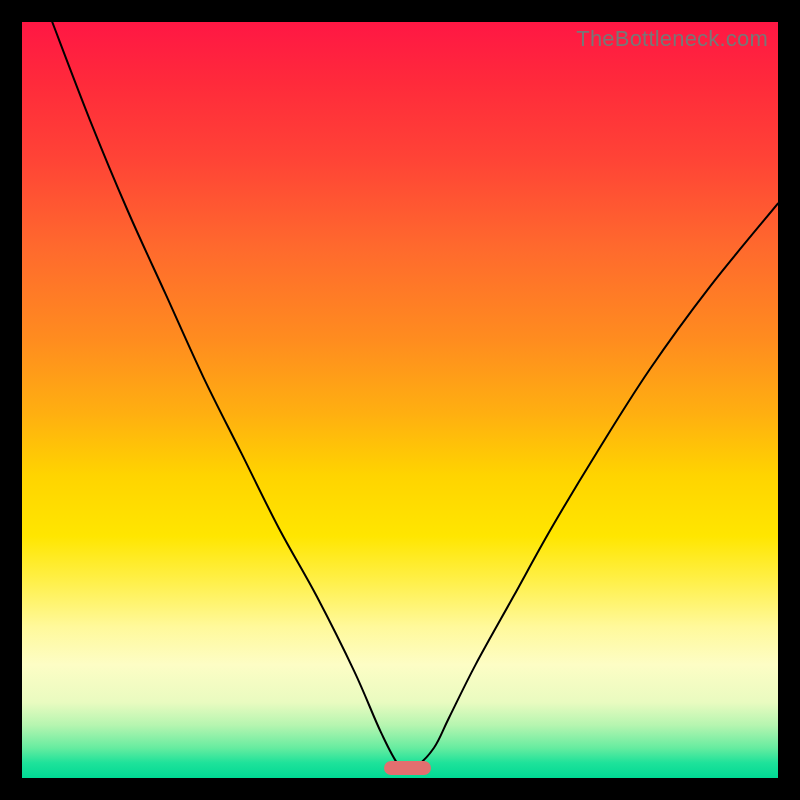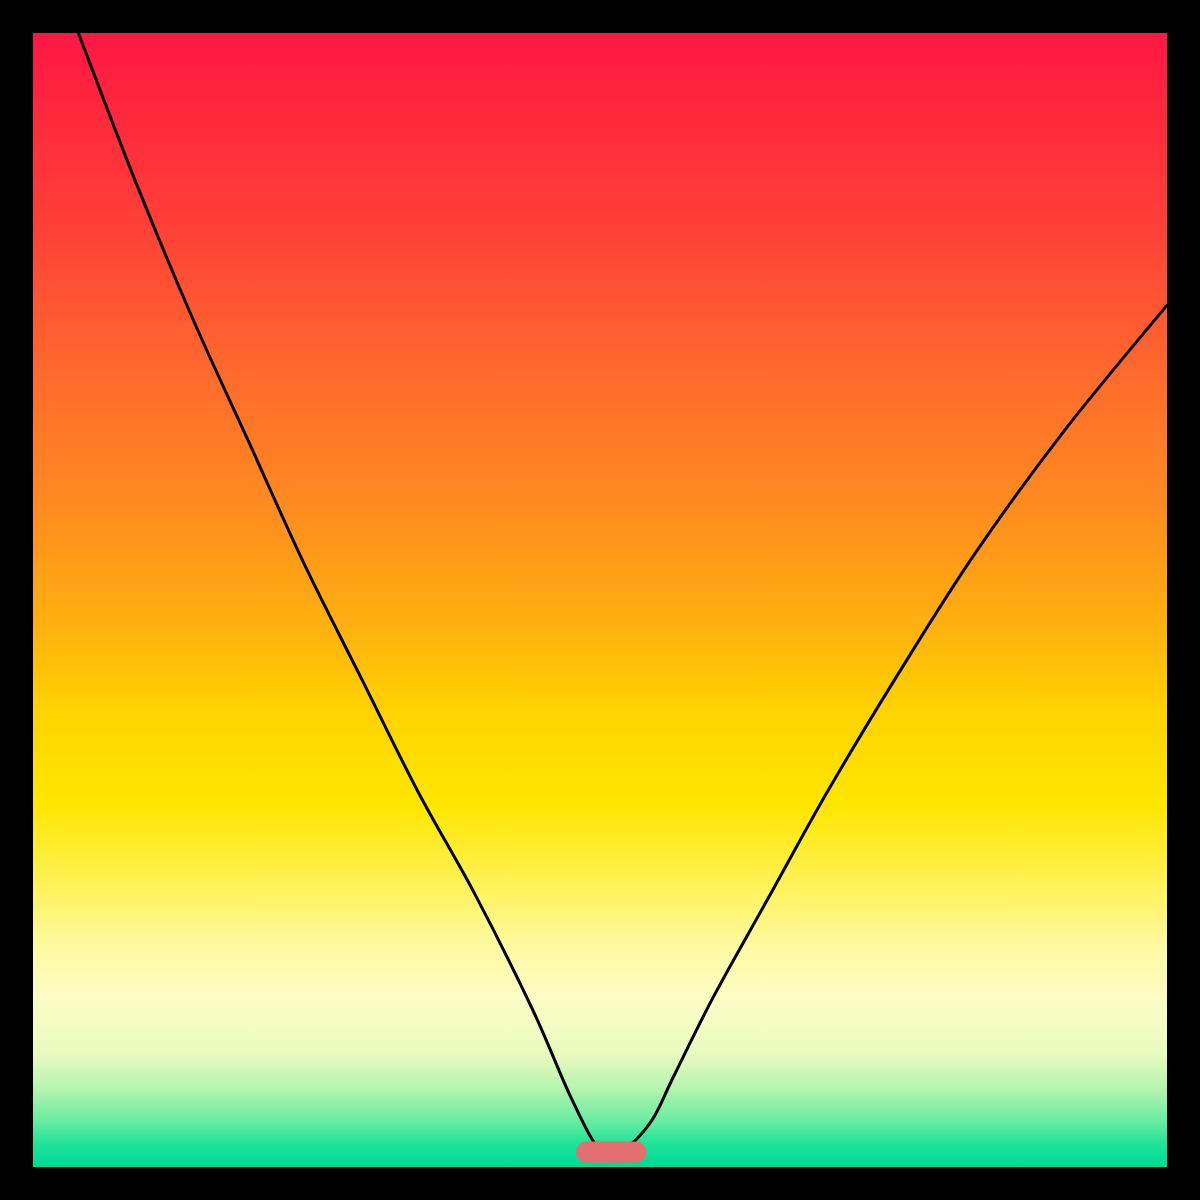--- a/index.html
+++ b/index.html
@@ -73,20 +73,21 @@
     height: 14px;
     border-radius: 7px;
     background: #e36f6f;
   }
 </style>
 </head>
 <body>
 
 <div class="frame">
   <div class="plot-area">
+    <div class="watermark">TheBottleneck.com</div>
 
     <svg class="curve-svg" viewBox="0 0 756 756" preserveAspectRatio="none">
       <path class="curve-path" d="M 30.24 0.00 C 36.54 16.38, 55.44 66.78, 68.04 98.28 C 80.64 129.78, 93.24 160.02, 105.84 189.00 C 118.44 217.98, 131.04 244.44, 143.64 272.16 C 156.24 299.88, 168.84 328.86, 181.44 355.32 C 194.04 381.78, 206.64 405.72, 219.24 430.92 C 231.84 456.12, 244.44 482.58, 257.04 506.52 C 269.64 530.46, 282.24 550.62, 294.84 574.56 C 307.44 598.50, 321.93 627.48, 332.64 650.16 C 343.35 672.84, 351.54 694.89, 359.10 710.64 C 366.66 726.39, 372.33 738.99, 378.00 744.66 C 383.67 750.33, 387.45 747.81, 393.12 744.66 C 398.79 741.51, 406.35 733.95, 412.02 725.76 C 417.69 717.57, 420.21 709.38, 427.14 695.52 C 434.07 681.66, 442.89 662.76, 453.60 642.60 C 464.31 622.44, 478.80 597.24, 491.40 574.56 C 504.00 551.88, 515.34 530.46, 529.20 506.52 C 543.06 482.58, 558.18 457.38, 574.56 430.92 C 590.94 404.46, 608.58 375.48, 627.48 347.76 C 646.38 320.04, 666.54 292.32, 687.96 264.60 C 709.38 236.88, 744.66 195.30, 756.00 181.44"></path>
     </svg>
 
     <div class="marker" style="width: 46.872px; left: 362.124px; top: 739.172px;"></div>
   </div>
 </div>
 
 </body></html>

